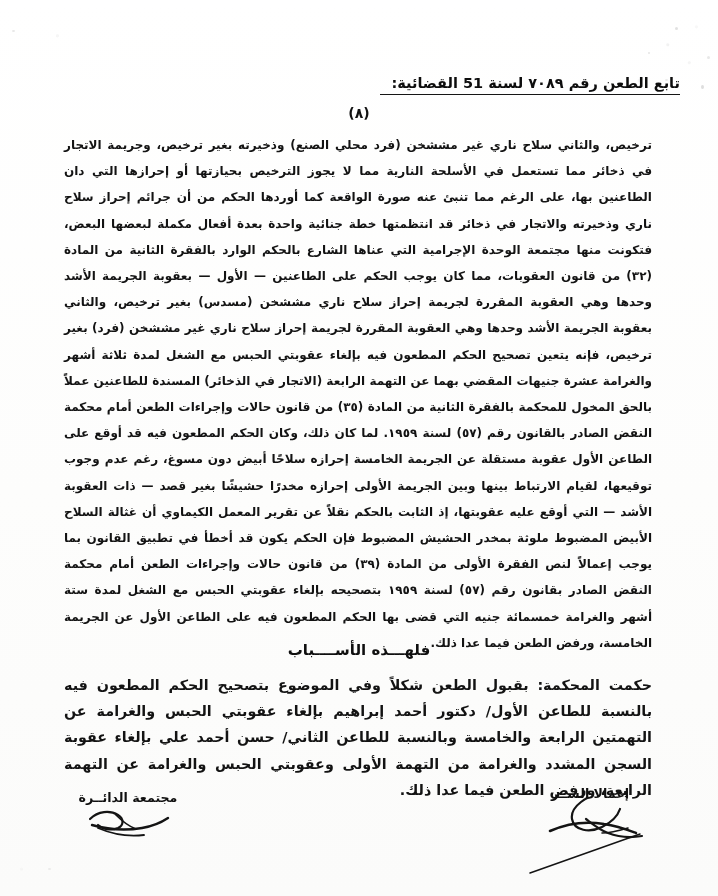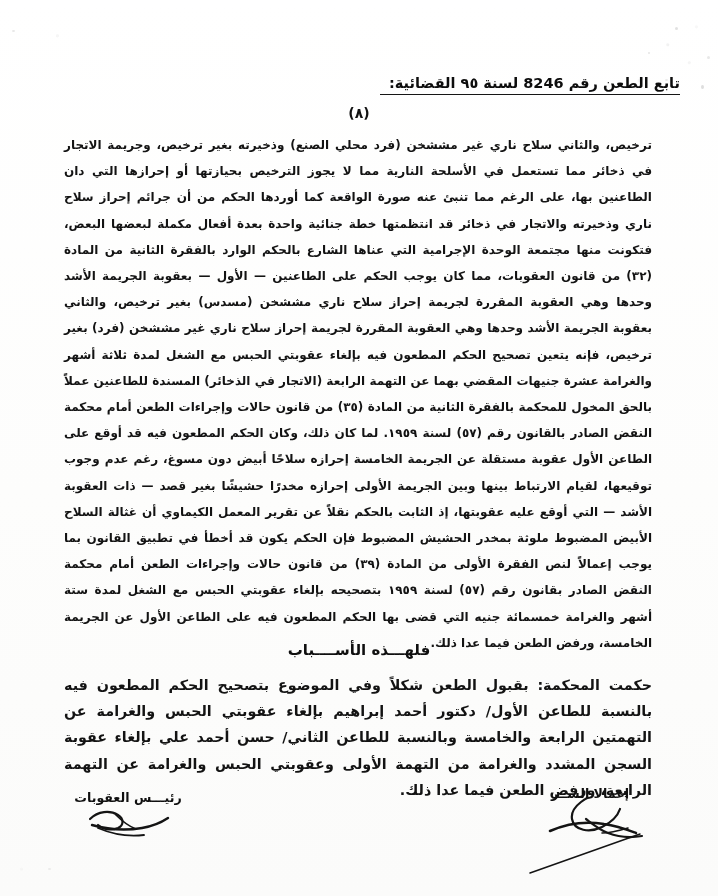--- a/index.html
+++ b/index.html
@@ -150,21 +150,21 @@
 <div id="page">
 
   <div class="speck" style="top:30px;left:12px;width:3px;height:2px;opacity:.35;"></div>
   <div class="speck" style="top:27px;right:40px;width:3px;height:3px;opacity:.45;"></div>
   <div class="speck" style="top:52px;right:68px;width:2px;height:2px;opacity:.4;"></div>
   <div class="speck" style="top:56px;right:8px;width:3px;height:3px;opacity:.35;"></div>
   <div class="speck" style="top:85px;right:14px;width:3px;height:4px;opacity:.5;"></div>
   <div class="speck" style="top:79px;right:50px;width:3px;height:2px;opacity:.3;"></div>
   <div class="speck" style="top:868px;left:48px;width:3px;height:2px;opacity:.25;"></div>
 
-  <div id="doc-header" class="layer">تابع الطعن رقم 8246 لسنة ٩٥ القضائية:</div>
+  <div id="doc-header" class="layer">تابع الطعن رقم ٧٠٨٩ لسنة 51 القضائية:</div>
 
   <div id="page-number" class="layer">(٨)</div>
 
   <div id="body-text" class="layer">
     <p>ترخيص، والثاني سلاح ناري غير مششخن (فرد محلي الصنع) وذخيرته بغير ترخيص، وجريمة الاتجار في ذخائر مما تستعمل في الأسلحة النارية مما لا يجوز الترخيص بحيازتها أو إحرازها التي دان الطاعنين بها، على الرغم مما تنبئ عنه صورة الواقعة كما أوردها الحكم من أن جرائم إحراز سلاح ناري وذخيرته والاتجار في ذخائر قد انتظمتها خطة جنائية واحدة بعدة أفعال مكملة لبعضها البعض، فتكونت منها مجتمعة الوحدة الإجرامية التي عناها الشارع بالحكم الوارد بالفقرة الثانية من المادة (٣٢) من قانون العقوبات، مما كان يوجب الحكم على الطاعنين — الأول — بعقوبة الجريمة الأشد وحدها وهي العقوبة المقررة لجريمة إحراز سلاح ناري مششخن (مسدس) بغير ترخيص، والثاني بعقوبة الجريمة الأشد وحدها وهي العقوبة المقررة لجريمة إحراز سلاح ناري غير مششخن (فرد) بغير ترخيص، فإنه يتعين تصحيح الحكم المطعون فيه بإلغاء عقوبتي الحبس مع الشغل لمدة ثلاثة أشهر والغرامة عشرة جنيهات المقضي بهما عن التهمة الرابعة (الاتجار في الذخائر) المسندة للطاعنين عملاً بالحق المخول للمحكمة بالفقرة الثانية من المادة (٣٥) من قانون حالات وإجراءات الطعن أمام محكمة النقض الصادر بالقانون رقم (٥٧) لسنة ١٩٥٩. لما كان ذلك، وكان الحكم المطعون فيه قد أوقع على الطاعن الأول عقوبة مستقلة عن الجريمة الخامسة إحرازه سلاحًا أبيض دون مسوغ، رغم عدم وجوب توقيعها، لقيام الارتباط بينها وبين الجريمة الأولى إحرازه مخدرًا حشيشًا بغير قصد — ذات العقوبة الأشد — التي أوقع عليه عقوبتها، إذ الثابت بالحكم نقلاً عن تقرير المعمل الكيماوي أن غثالة السلاح الأبيض المضبوط ملوثة بمخدر الحشيش المضبوط فإن الحكم يكون قد أخطأ في تطبيق القانون بما يوجب إعمالاً لنص الفقرة الأولى من المادة (٣٩) من قانون حالات وإجراءات الطعن أمام محكمة النقض الصادر بقانون رقم (٥٧) لسنة ١٩٥٩ بتصحيحه بإلغاء عقوبتي الحبس مع الشغل لمدة ستة أشهر والغرامة خمسمائة جنيه التي قضى بها الحكم المطعون فيه على الطاعن الأول عن الجريمة الخامسة، ورفض الطعن فيما عدا ذلك.</p>
   </div>
 
   <div id="reasons-heading" class="layer">فلهـــذه الأســــباب</div>
 
   <div id="verdict" class="layer">
@@ -178,21 +178,21 @@
         <path d="M118,-6 C96,-2 80,10 82,22 C84,34 100,36 112,30 C122,25 128,18 130,12" stroke-width="2.2"></path>
         <path d="M60,34 C78,26 96,24 114,27 C128,29 138,33 146,36" stroke-width="2.6"></path>
         <path d="M96,22 C104,28 110,33 118,36 C128,40 140,41 152,39" stroke-width="2.2"></path>
         <path d="M150,37 C120,48 80,62 40,76" stroke-width="1.5"></path>
         <path d="M138,31 C128,34 120,36 112,36" stroke-width="1.6"></path>
       </g>
     </svg>
   </div>
 
   <div class="sig-block layer" id="sig-chief">
-    <div class="sig-label">رئيـــس العقوبات</div>
+    <div class="sig-label">مجتمعة الدائــرة</div>
     <svg class="sig-ink" width="200" height="60" viewBox="0 0 200 60">
       <g fill="none" stroke="#141414" stroke-linecap="round" stroke-linejoin="round">
         <path d="M62,18 C70,10 82,9 90,14 C96,18 96,24 90,27 C83,30 74,28 70,24" stroke-width="2.2"></path>
         <path d="M64,24 C78,28 96,30 114,27 C126,25 134,21 140,17" stroke-width="2.4"></path>
         <path d="M70,27 C84,33 100,36 116,34" stroke-width="1.8"></path>
         <path d="M88,14 C94,20 100,25 108,28" stroke-width="1.6"></path>
       </g>
     </svg>
   </div>
 

